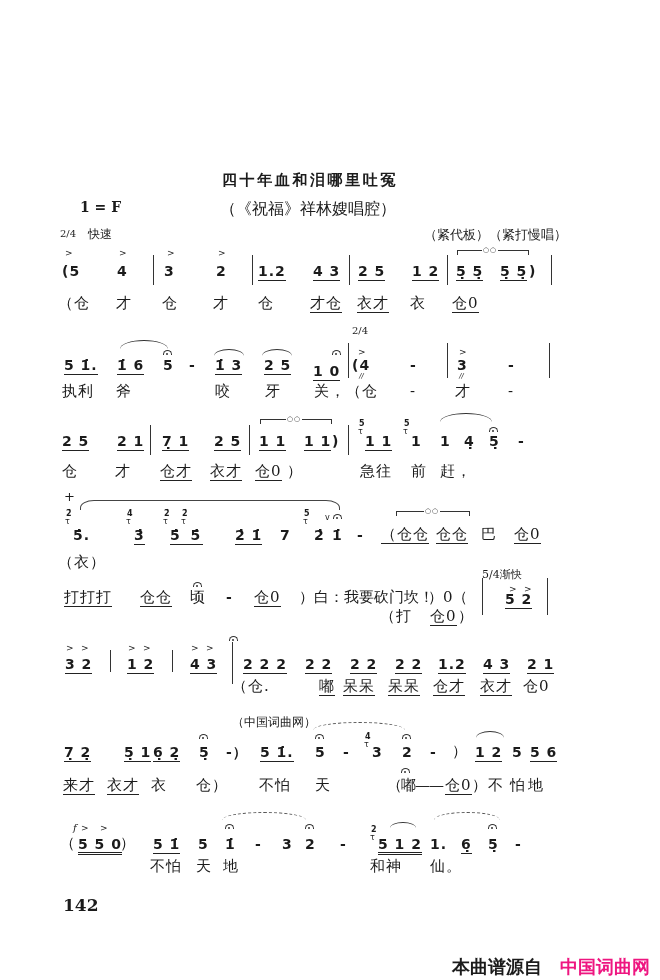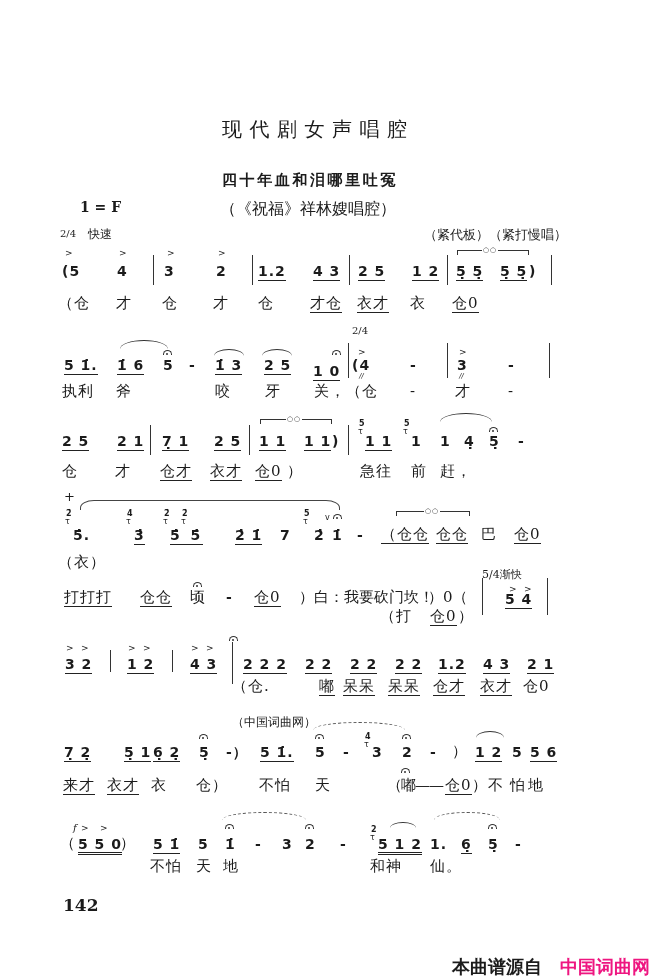--- a/index.html
+++ b/index.html
@@ -31,21 +31,20 @@
   #tempo-note{left:424px;top:226px;font-size:13px;}
   #pagenum{left:63px;top:895px;font-size:17px;font-weight:bold;}
   #wm{position:absolute;left:452px;top:955px;font-family:"DejaVu Sans",sans-serif;font-weight:bold;font-size:18px;white-space:pre;}
   #wm .pink{color:#ee1680;margin-left:18px;}
 </style>
 </head>
 <body>
 
 <div id="page">
 
-  <div id="title" class="sm">现代剧女声唱腔</div>
   <div id="subtitle" class="sm">四十年血和泪哪里吐冤</div>
   <div id="key" class="sm">1 = F</div>
   <div id="source" class="sm">（《祝福》祥林嫂唱腔）</div>
   <div id="meter" class="sm">2/4</div>
   <div id="tempo" class="sm">快速</div>
   <div id="tempo-note" class="sm">（紧代板）（紧打慢唱）</div>
 
   <div>
     <span class="acc" style="left:65px;top:249px">&gt;</span>
     <span class="acc" style="left:119px;top:249px">&gt;</span>
@@ -196,21 +195,21 @@
     <span class="acc" style="left:509px;top:585px">&gt;</span>
     <span class="acc" style="left:524px;top:585px">&gt;</span>
 
     <span class="t ly u" style="left:64px;top:589px">打打打</span>
     <span class="t ly u" style="left:140px;top:589px">仓仓</span>
     <span class="t ly" style="left:190px;top:589px">顷</span>
     <span class="t n" style="left:226px;top:589px">-</span>
     <span class="t ly u" style="left:254px;top:589px">仓0</span>
     <span class="t ly" style="left:299px;top:589px;letter-spacing:0">）白：我要砍门坎！</span>
     <span class="t ly" style="left:428px;top:589px;letter-spacing:0">）0（</span>
-    <span class="t n u" style="left:505px;top:591px">5 4</span>
+    <span class="t n u" style="left:505px;top:591px">5 2</span>
 
     <div class="bar" style="left:482px;top:578px;height:37px"></div>
     <div class="bar" style="left:547px;top:578px;height:37px"></div>
 
     <span class="t ly" style="left:380px;top:608px">（打</span>
     <span class="t ly u" style="left:430px;top:608px">仓0</span>
     <span class="t ly" style="left:458px;top:608px">）</span>
   </div>
 
   <div>

